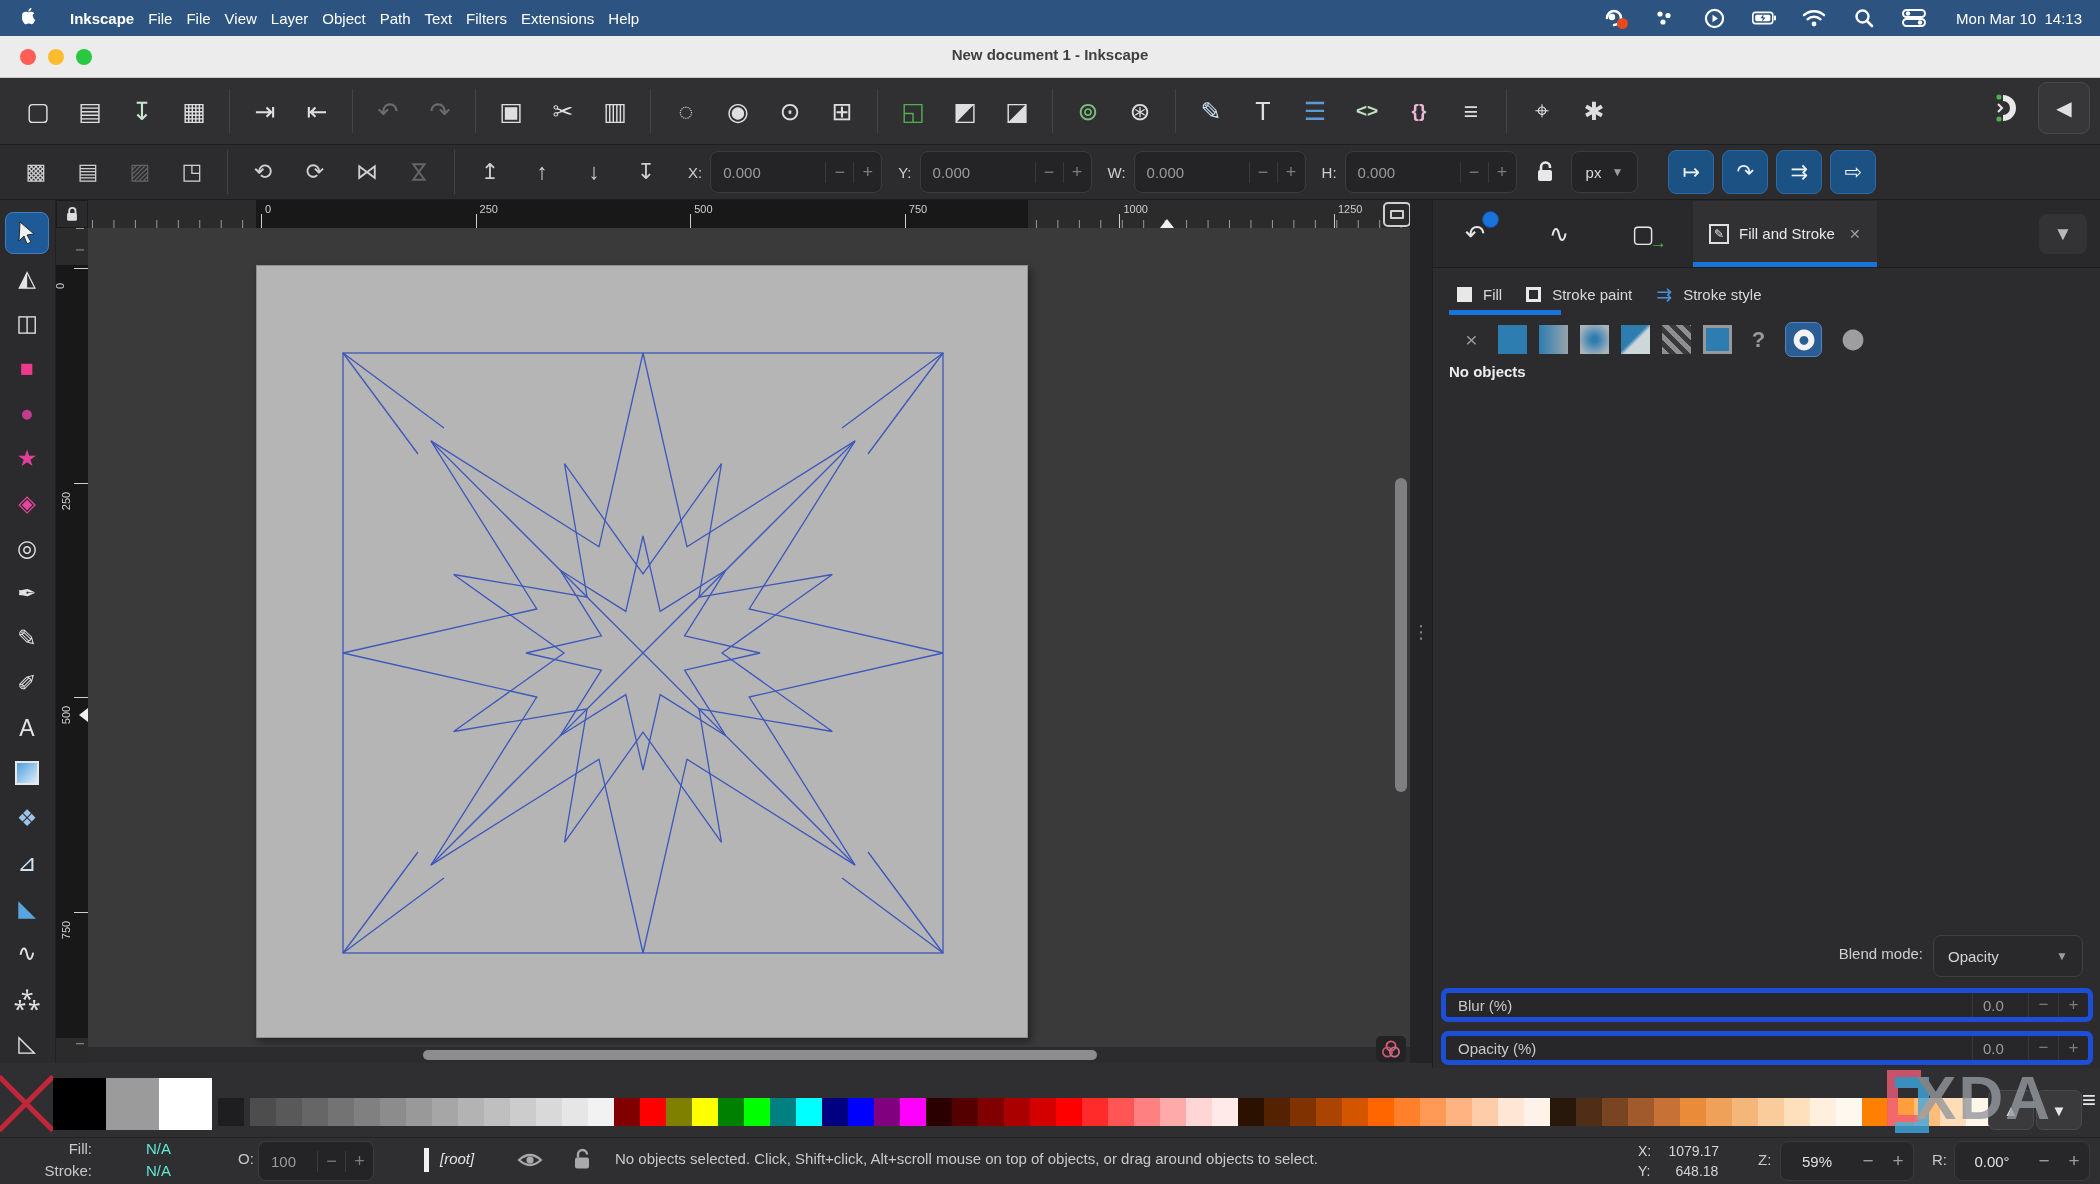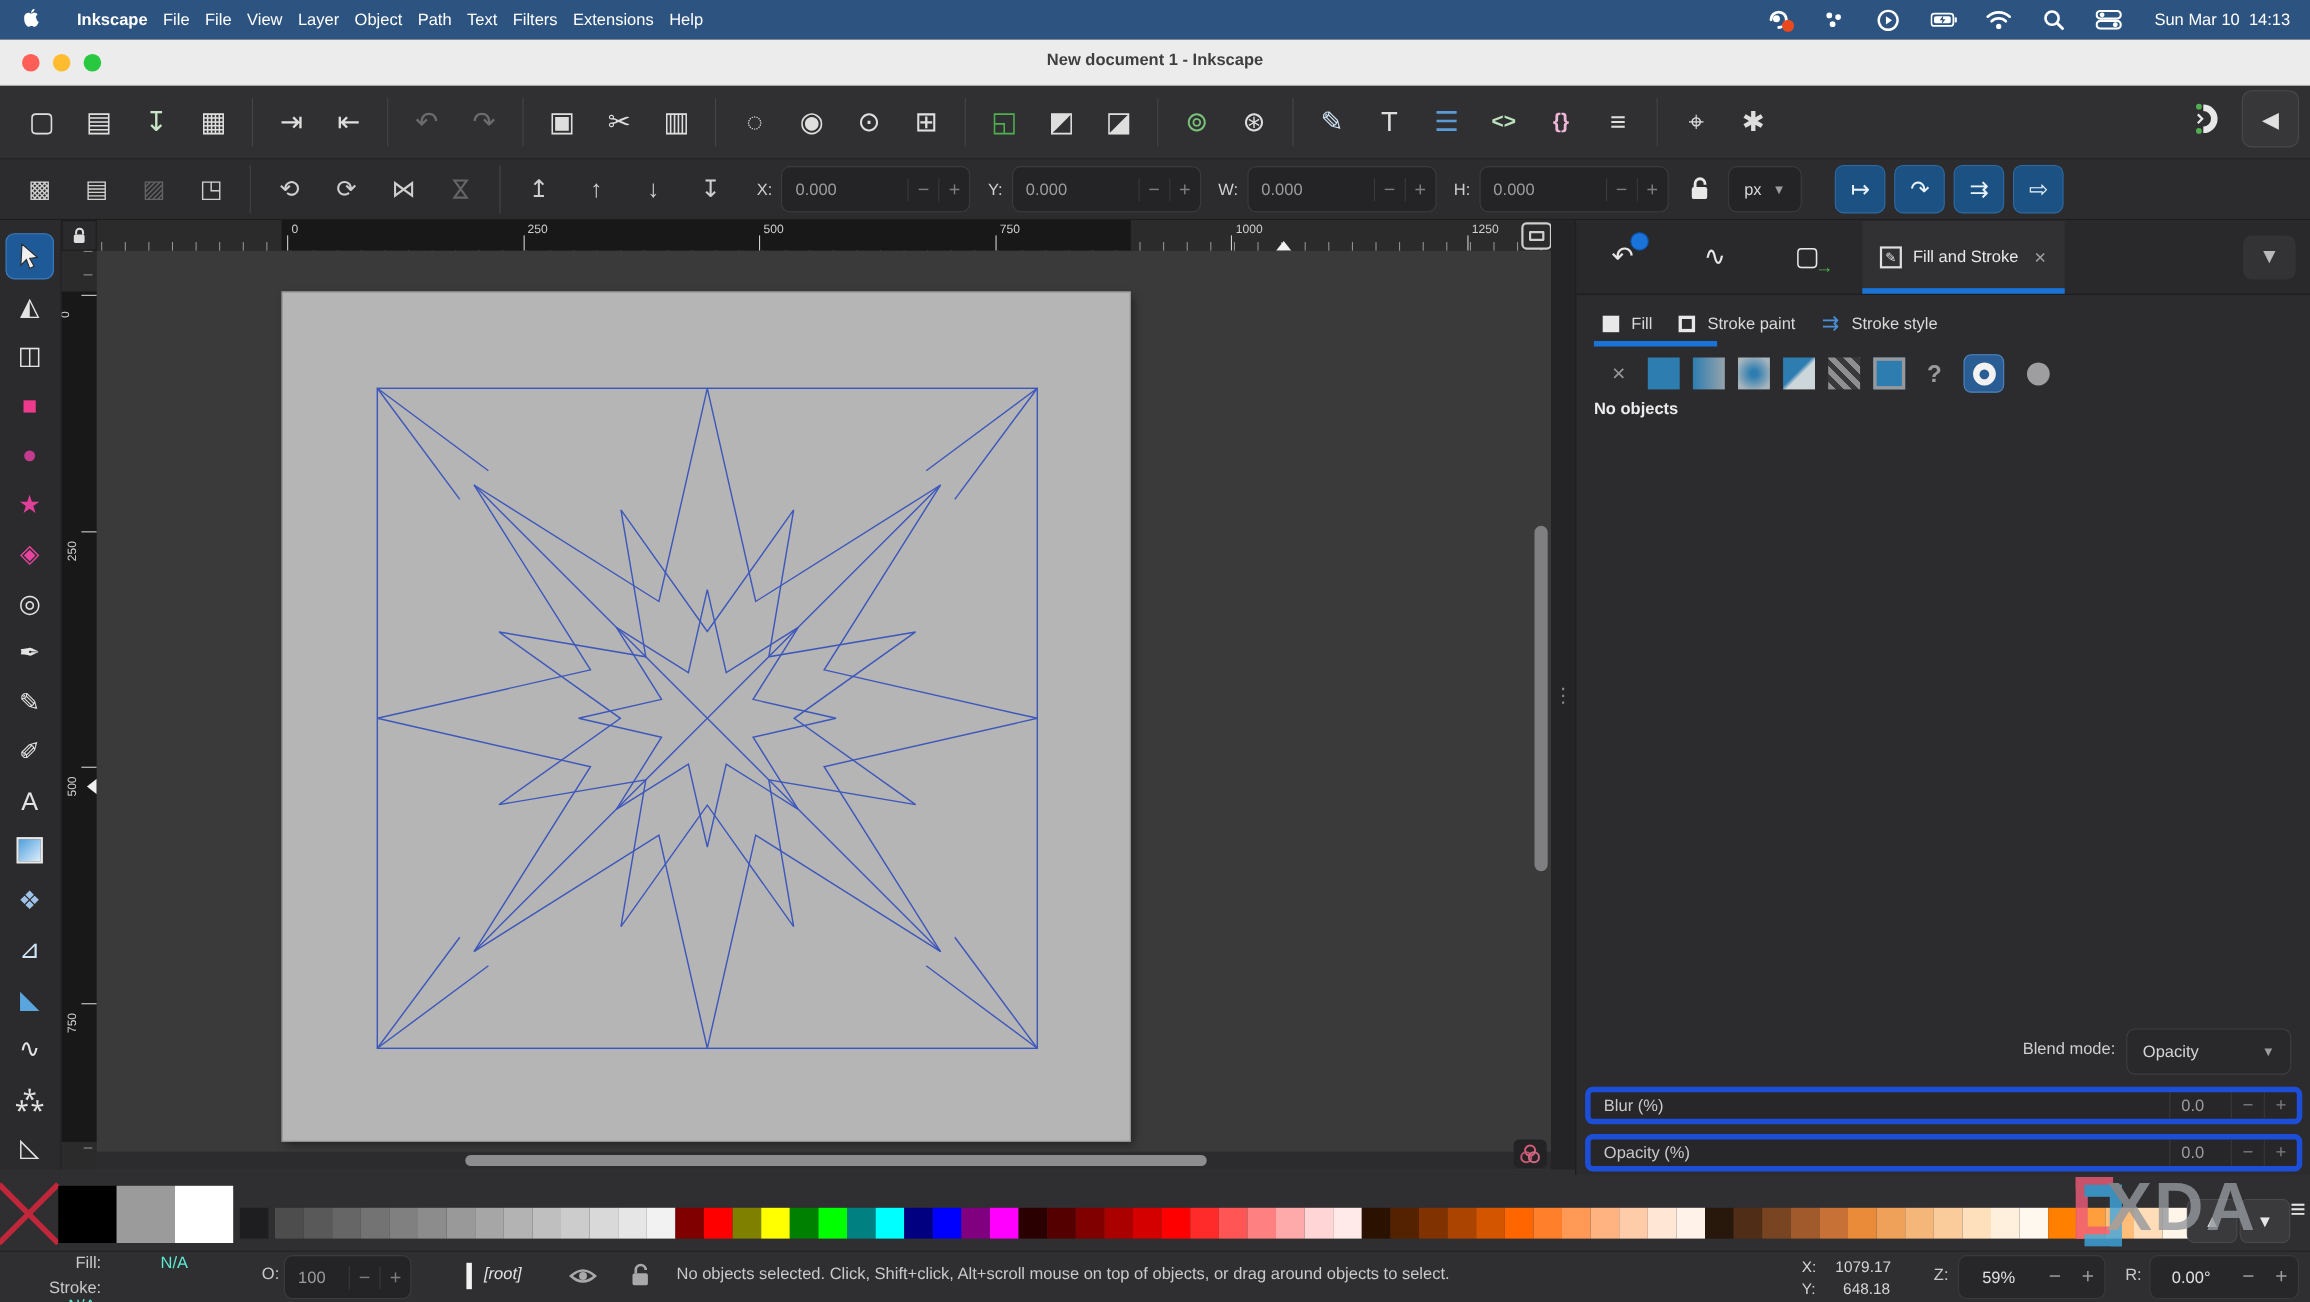--- a/index.html
+++ b/index.html
@@ -196,21 +196,21 @@
           </svg>
       </span>
       <span class="sicon">
         <svg width="24" height="18" viewBox="0 0 24 18">
             <rect x="1" y="1" width="22" height="7" rx="3.5" fill="none" stroke="#fff" stroke-width="2"></rect>
             <circle cx="6" cy="4.5" r="2.2" fill="#fff"></circle>
             <rect x="1" y="10" width="22" height="7" rx="3.5" fill="none" stroke="#fff" stroke-width="2"></rect>
             <circle cx="18" cy="13.5" r="2.2" fill="#fff"></circle>
           </svg>
       </span>
-      <span class="mclock">Sun Mar 10  14:13</span>
+      <span class="mclock">Mon Mar 10  14:13</span>
     </span>
   </div>
 
   <div class="titlebar abs">
     <span class="tl abs" style="left:20px;background:#ff5f57;"></span>
     <span class="tl abs" style="left:48px;background:#febc2e;"></span>
     <span class="tl abs" style="left:76px;background:#28c840;"></span>
     <div class="title-text abs">New document 1 - Inkscape</div>
   </div>
 
@@ -593,21 +593,21 @@
       <span class="rb"></span>
       <span class="tx">XDA</span>
     </span>
   </div>
 
   <div class="statusbar abs">
     <span class="fsrow" style="left:8px;top:2px;">
       <span class="l">Fill:</span>
       <span class="v">N/A</span>
     </span>
-    <span class="fsrow" style="left:8px;top:24px;flex-direction:column;">
+    <span class="fsrow" style="left:8px;top:24px;">
       <span class="l">Stroke:</span>
       <span class="v">N/A</span>
     </span>
     <span class="abs" style="left:238px;top:12px;color:#c9c9cb;">O:</span>
     <span class="spin ospin">
       <span class="val">100</span>
       <span class="pm">−</span>
       <span class="pm">+</span>
     </span>
     <span class="caret"></span>

